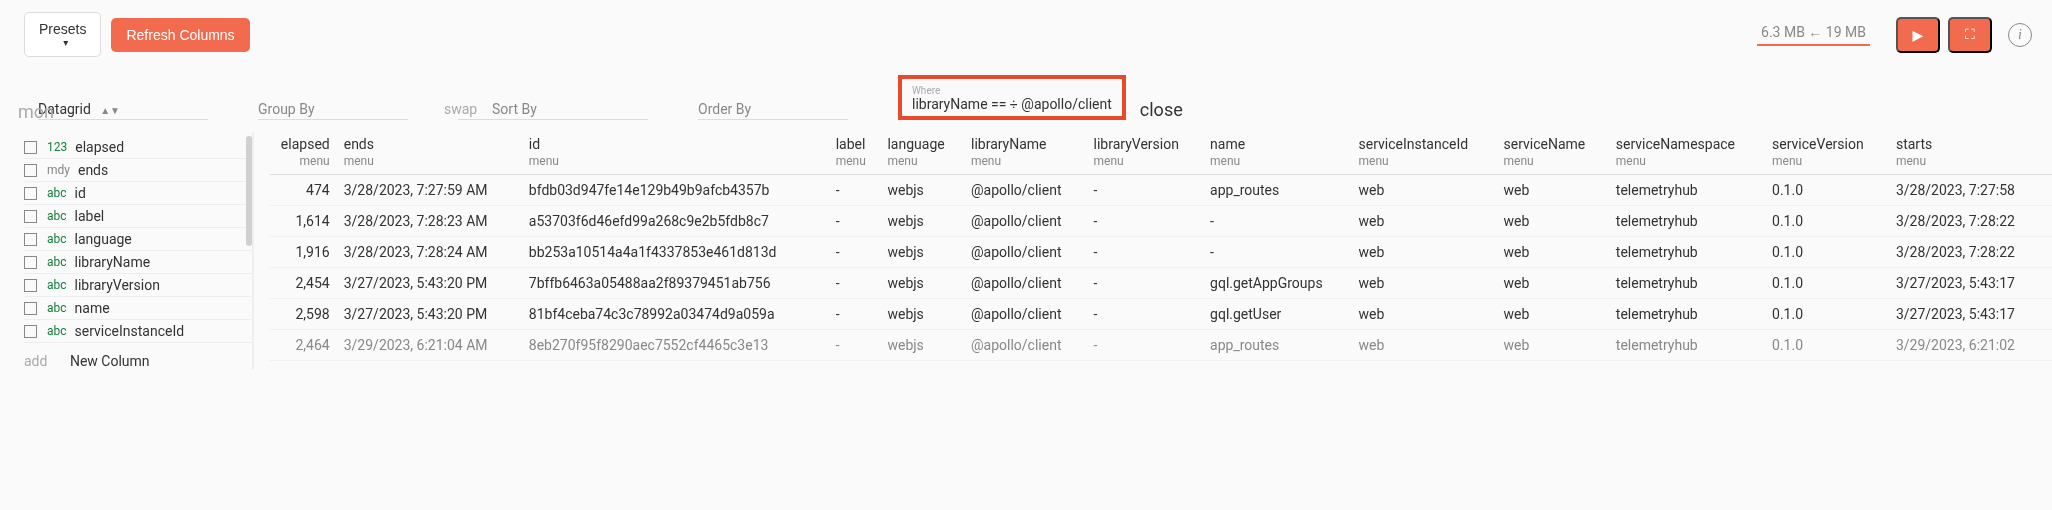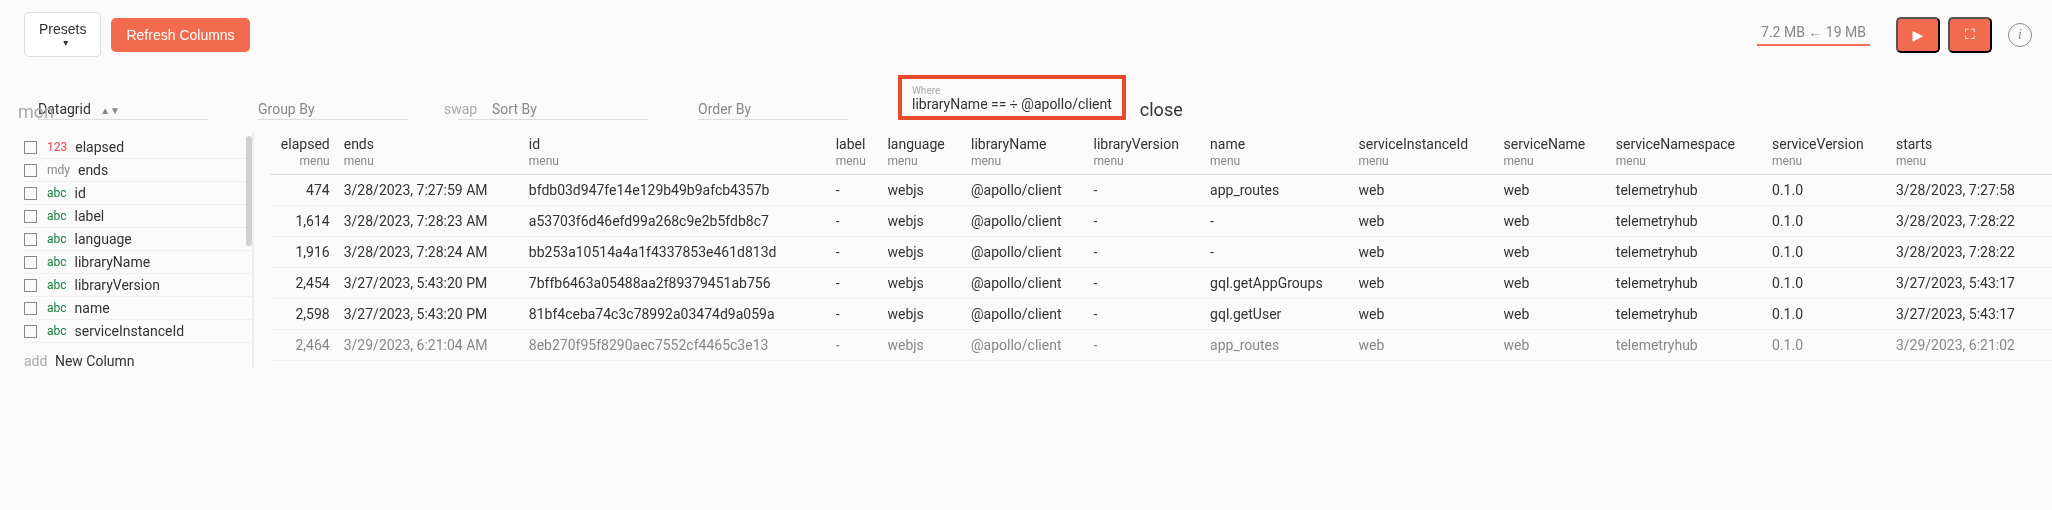--- a/index.html
+++ b/index.html
@@ -93,26 +93,26 @@
     background:#d0d0d0;border-radius:3px;
   }
   .side-row{
     display:flex;align-items:center;padding:3px 8px 3px 0;
     border-bottom:1px solid #eee;
   }
   .cb{
     width:13px;height:13px;border:1.5px solid var(--muted);margin-right:10px;flex:none;
   }
   .typetag{font-size:12px;margin-right:8px;flex:none;}
-  .t-num{color:#ef4444;}
+  .t-num{color:#15803d;}
   .t-mdy{color:#888;}
   .t-abc{color:#15803d;}
   .side-label{font-size:14px;color:var(--text);white-space:nowrap;overflow:hidden;text-overflow:ellipsis;}
   .add-col{padding:10px 0 0 0;font-size:14px;}
-  .add-col .add{color:var(--muted2);margin-right:4px;}
+  .add-col .add{color:var(--muted2);margin-right:19px;}
   
   .grid{
     flex:1;overflow:hidden;padding-left:16px;
   }
   table{border-collapse:collapse;width:100%;}
   th{
     text-align:left;font-weight:400;font-size:14px;color:var(--text);
     padding:4px 14px 0 0;vertical-align:top;white-space:nowrap;
     border-bottom:1px solid var(--border);
   }
@@ -130,21 +130,21 @@
 
 <div class="toolbar">
   <button class="btn btn-presets">
     <span>Presets</span>
     <span class="caret">▾</span>
   </button>
   <button class="btn btn-accent">
     <span>Refresh Columns</span>
   </button>
   <div class="spacer"></div>
-  <div class="mem">7.2 MB ← 19 MB</div>
+  <div class="mem">6.3 MB ← 19 MB</div>
   <button class="btn-icon">
     <span>▶</span>
   </button>
   <button class="btn-icon">
     <span>⛶</span>
   </button>
   <div class="info-icon">i</div>
 </div>
 
 <div class="controls">

